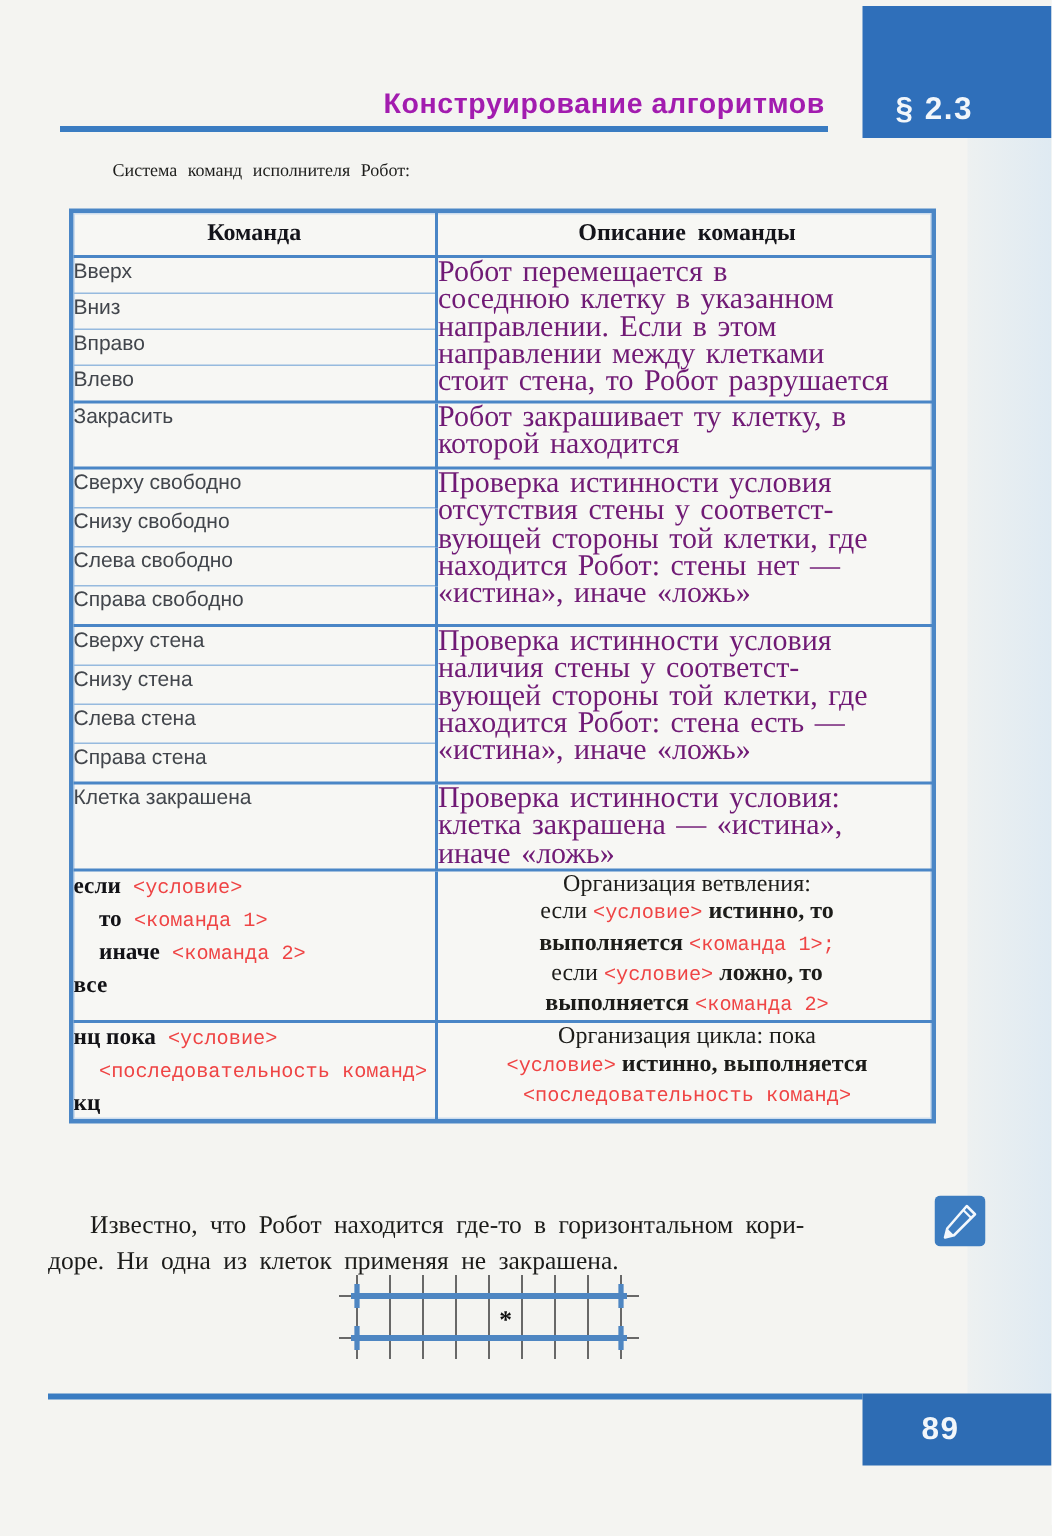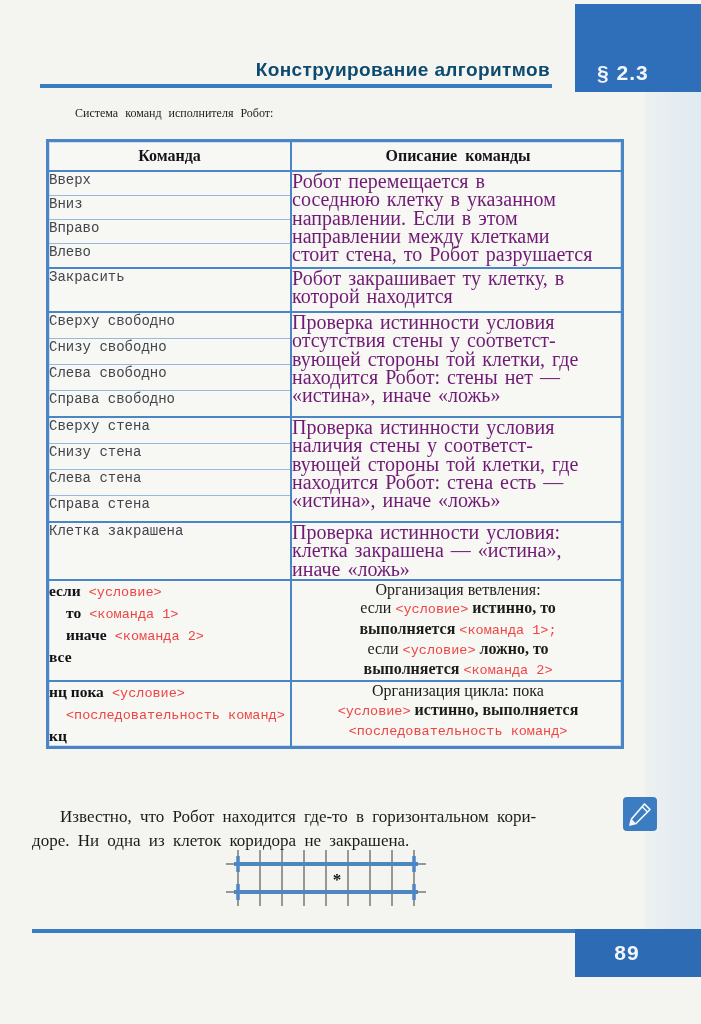--- a/index.html
+++ b/index.html
@@ -9,21 +9,21 @@
     font-family:"Liberation Serif", serif;
     color:#1e1e1c;
   }
   
   .edge-strip{position:absolute; top:88px; left:645px; width:56px; height:842px;
     background:linear-gradient(to right, rgba(216,230,240,.25), #dfeaf2);}
   
   .chapter-title{
     position:absolute; left:40px; top:59px; width:510px; text-align:right;
     font-family:"Liberation Sans", sans-serif; font-weight:bold;
-    font-size:19px; letter-spacing:.4px; color:#0c4a6e;
+    font-size:19px; letter-spacing:.4px; color:#a21caf;
   }
   .header-rule{position:absolute; left:40px; top:84px; width:512px; height:4px; background:#3a7cc2;}
   .section-badge{
     position:absolute; left:575px; top:4px; width:126px; height:88px; background:#2f6fba;
     display:flex; align-items:flex-end; justify-content:flex-start;
     padding:0 0 7px 22px; box-sizing:border-box;
     font-family:"Liberation Sans", sans-serif; font-weight:bold; font-size:21px; color:#f2f6fa;
     letter-spacing:1px;
   }
   .intro-line{position:absolute; left:75px; top:106px; font-size:12px; word-spacing:4px; color:#1c1c1a;}
@@ -35,21 +35,21 @@
   }
   table.cmd{border-collapse:collapse; width:100%; table-layout:fixed;}
   table.cmd col.c1{width:242px;} table.cmd col.c2{width:333px;}
   table.cmd th{
     height:26px; font-size:16px; font-weight:bold; text-align:center;
     border-bottom:2px solid #4a86c6; word-spacing:4px; color:#14141a;
   }
   table.cmd th + th{border-left:2px solid #4a86c6;}
   table.cmd td{vertical-align:top; padding:0;}
   td.cmdcell{
-    font-family:Liberation Mono, monospace; font-size:14px; color:#42464c;
+    font-family:Liberation Sans, sans-serif; font-size:14px; color:#42464c;
     padding:3px 6px 2px 9px; vertical-align:middle; border-right:2px solid #4a86c6;
   }
   td.desccell{
     font-size:20px; line-height:18.3px; padding:4px 6px 3px 10px;
     white-space:pre-line; word-spacing:2px; color:#701a75;
   }
   tr.gs td{border-top:2px solid #4a86c6;}
   tr.mr td{border-top:1.4px solid #96bade;}
   tr.h24 td.cmdcell{height:23px;}
   tr.h26 td.cmdcell{height:25px;}
@@ -192,21 +192,21 @@
               <div class="code-line indent"><span class="sg-m">&lt;последовательность команд&gt;</span></div>
               <div class="code-line"><span class="sg-k">кц</span></div>
             </td>
         <td class="richcell"><span class="sg-n">Организация цикла: пока</span><br><span class="sg-m">&lt;условие&gt;</span><span class="sg-b"> истинно, выполняется</span><br><span class="sg-m">&lt;последовательность команд&gt;</span></td>
       </tr>
     </tbody>
       </table>
   </div>
 
   <div class="para" id="para-2">Известно, что Робот находится где-то в горизонтальном кори-
-доре. Ни одна из клеток коридора не закрашена.</div>
+доре. Ни одна из клеток применяя не закрашена.</div>
 
   <div class="pencil-badge">
     <svg width="34" height="34" viewBox="0 0 34 34" xmlns="http://www.w3.org/2000/svg">
       <rect x="0" y="0" width="34" height="34" rx="4" fill="#3c7cc0"></rect>
       <path d="M21.5 7 L27 12.5 L13 26.5 L7 28 L8.5 22 Z" fill="none" stroke="#f4f8fc" stroke-width="1.7" stroke-linejoin="round"></path>
       <line x1="19" y1="9.5" x2="24.5" y2="15" stroke="#f4f8fc" stroke-width="1.4"></line>
       <path d="M8.5 22 L13 26.5 L7 28 Z" fill="#f4f8fc"></path>
     </svg>
   </div>
 

